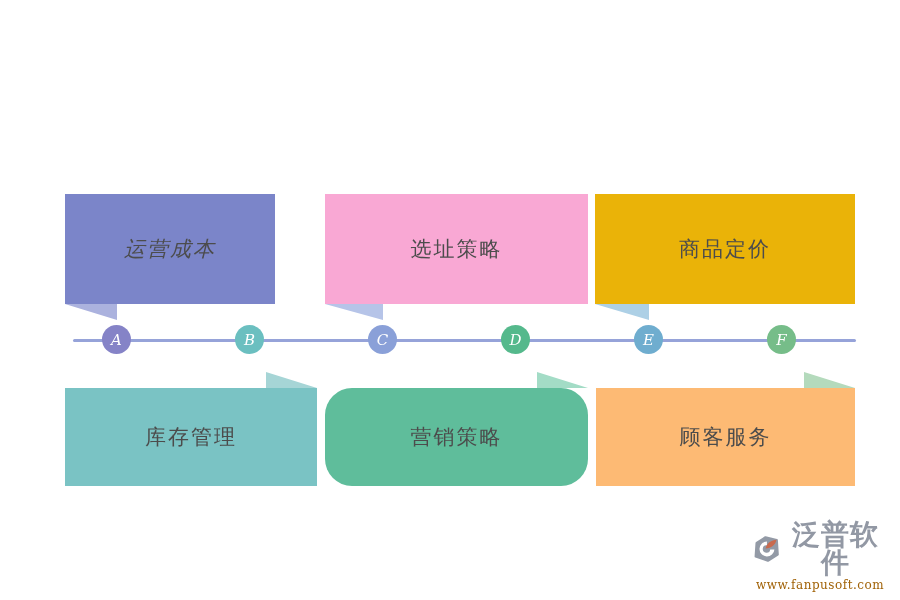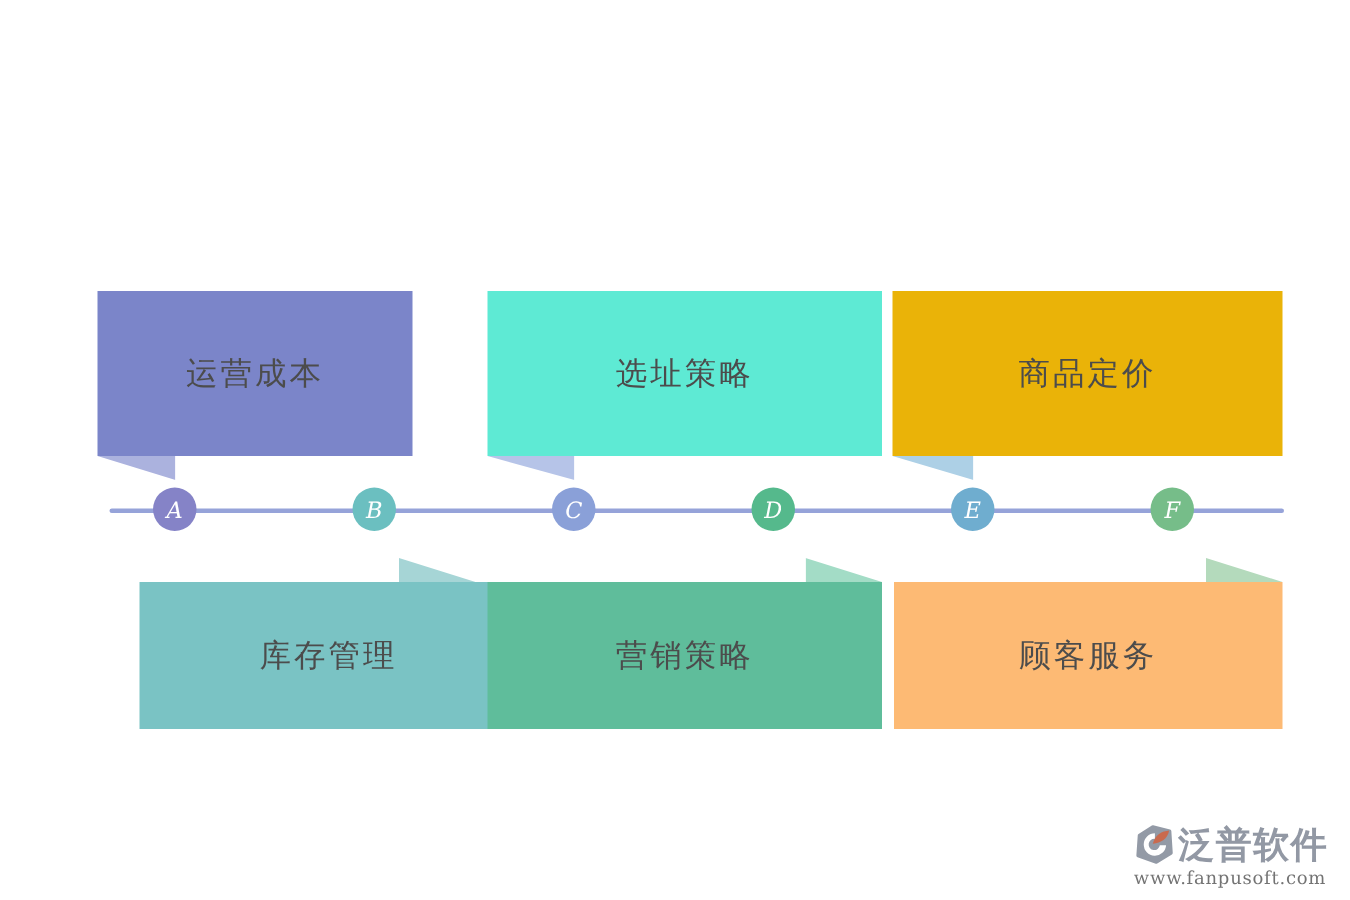--- a/index.html
+++ b/index.html
@@ -28,21 +28,21 @@
     position: absolute;
     display: flex;
     align-items: center;
     justify-content: center;
     font-size: 21px;
     letter-spacing: 2px;
     color: #4c4c4c;
   }
   .topic-box.top    { top: 194px; height: 110px; }
   .topic-box.bottom { top: 388px; height: 98px; }
-  .box-t1 { left: 65px;  width: 210px; }
+  .box-t1 { left: 65px;  width: 210px; font-style: italic; }
   .box-t2 { left: 325px; width: 263px; }
   .box-t3 { left: 595px; width: 260px; }
   .box-b1 { left: 65px;  width: 252px; }
   .box-b2 { left: 325px; width: 263px; }
   .box-b3 { left: 596px; width: 259px; }
   .tail {
     position: absolute;
     height: 16px;
   }
   .tail.down { top: 304px; clip-path: polygon(0 0, 100% 0, 100% 100%); }
@@ -88,21 +88,21 @@
     width: 136px;
     text-align: center;
   }
   .logo-row {
     display: flex;
     align-items: center;
     justify-content: center;
     gap: 3px;
   }
   .logo-brand {
-    font-size: 24px;
+    font-size: 28px;
     font-weight: bold;
     letter-spacing: 1px;
     line-height: 1;
   }
   .logo-url {
     margin-top: 1px;
     font-size: 12px;
     letter-spacing: 0.5px;
     line-height: 1.2;
   }
@@ -111,37 +111,37 @@
 <body>
 
 <div class="canvas">
 
 
   <div class="topic-box top box-t1" style="background-color: rgb(123, 133, 201);">
     <span>运营成本</span>
   </div>
   <div class="tail down tail-t1" style="background-color: rgb(171, 178, 222);"></div>
 
-  <div class="topic-box top box-t2" style="background-color: #5eead4;">
+  <div class="topic-box top box-t2" style="background-color: #f9a8d4;">
     <span>选址策略</span>
   </div>
   <div class="tail down tail-t2" style="background-color: rgb(182, 196, 232);"></div>
 
   <div class="topic-box top box-t3" style="background-color: #eab308;">
     <span>商品定价</span>
   </div>
   <div class="tail down tail-t3" style="background-color: rgb(173, 208, 230);"></div>
 
   <div class="tail up tail-b1" style="background-color: rgb(166, 213, 214);"></div>
-  <div class="topic-box bottom box-b1" style="background-color: rgb(122, 195, 196); margin-left: 28px;">
+  <div class="topic-box bottom box-b1" style="background-color: rgb(122, 195, 196);">
     <span>库存管理</span>
   </div>
 
   <div class="tail up tail-b2" style="background-color: rgb(163, 220, 198);"></div>
-  <div class="topic-box bottom box-b2" style="background-color: rgb(95, 189, 155);">
+  <div class="topic-box bottom box-b2" style="background-color: rgb(95, 189, 155); border-radius: 27px;">
     <span>营销策略</span>
   </div>
 
   <div class="tail up tail-b3" style="background-color: rgb(180, 218, 188);"></div>
   <div class="topic-box bottom box-b3" style="background-color: #fdba74;">
     <span>顾客服务</span>
   </div>
 
   <div class="timeline-line" style="background-color: rgb(150, 163, 217);"></div>
 
@@ -168,16 +168,16 @@
     <div class="logo-row">
       <span style="display:inline-flex;">
         <svg width="28" height="28" viewBox="0 0 30 30">
           <path d="M5 8.5 L14.5 2.5 L26.5 5.5 L27.5 21 L17 27.5 L4 23 Z" fill="#939aa6" stroke="#939aa6" stroke-width="2.5" stroke-linejoin="round"></path>
           <path d="M16 7 a 8 8 0 1 0 8 8.5 l -4.5 0 a 4 4 0 1 1 -3.5 -4.5 Z" fill="#ffffff"></path>
           <path d="M14.5 14.5 C 16 8 21 5.5 26.2 5 C 25 11 20.5 13.8 14.5 14.5 Z" fill="#c96a4e"></path>
         </svg>
       </span>
       <span class="logo-brand" style="color: rgb(146, 152, 164);">泛普软件</span>
     </div>
-    <div class="logo-url" style="color: #737373;">www.fanpusoft.com</div>
+    <div class="logo-url" style="color: #a16207;">www.fanpusoft.com</div>
   </div>
 
 </div>
 
 </body></html>

